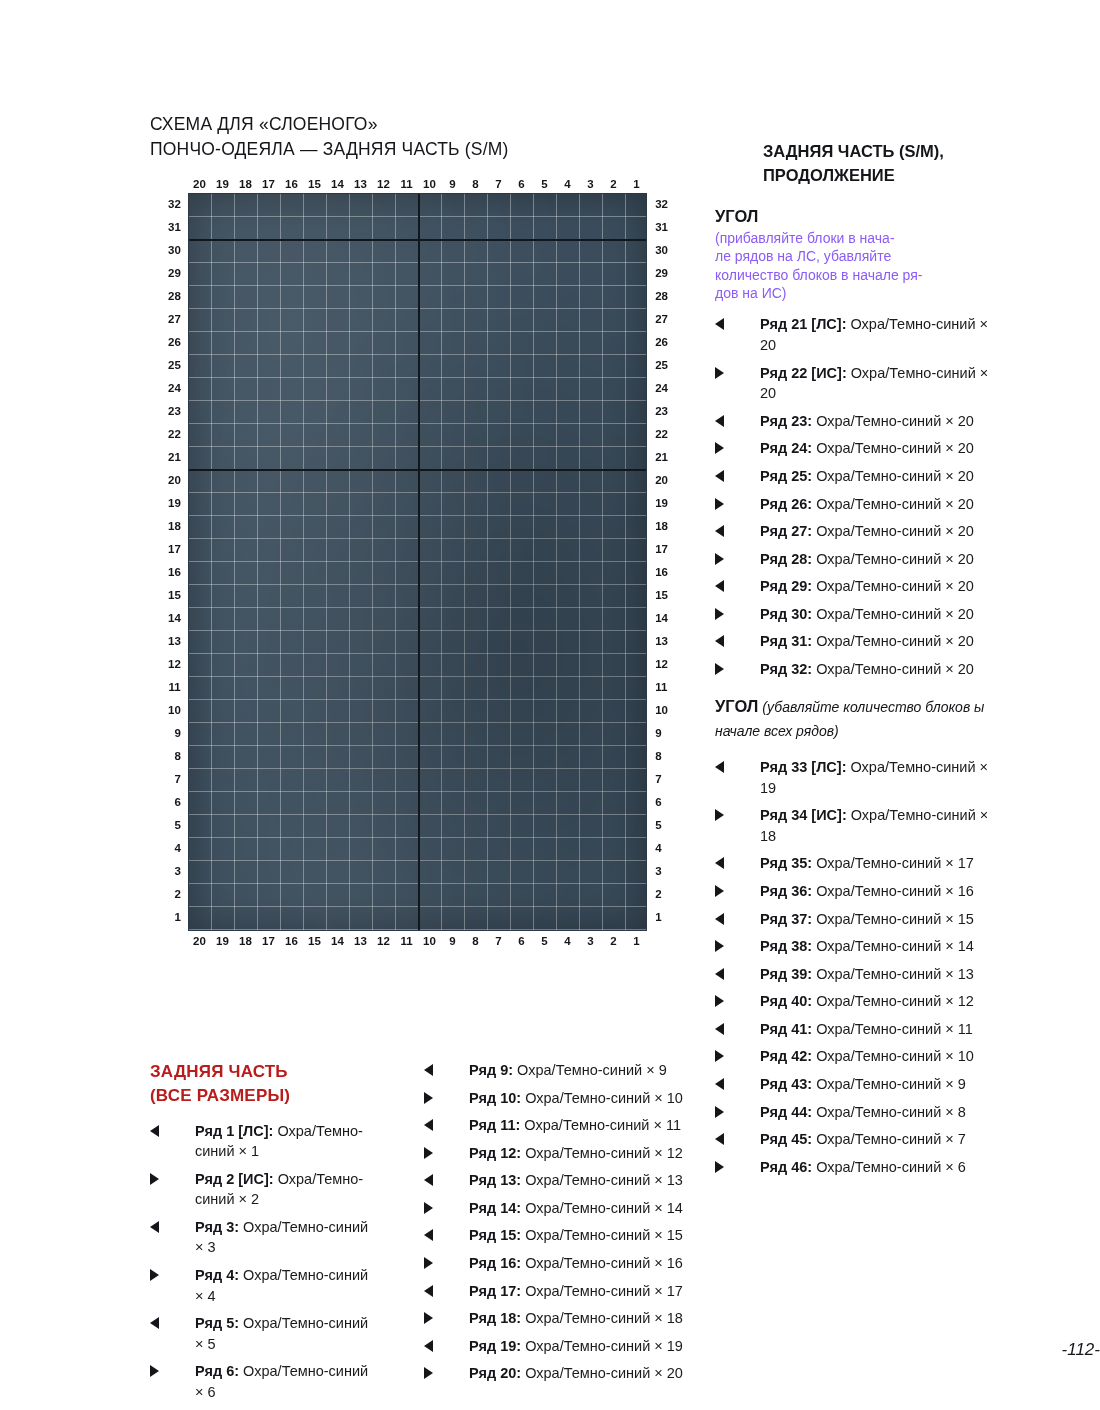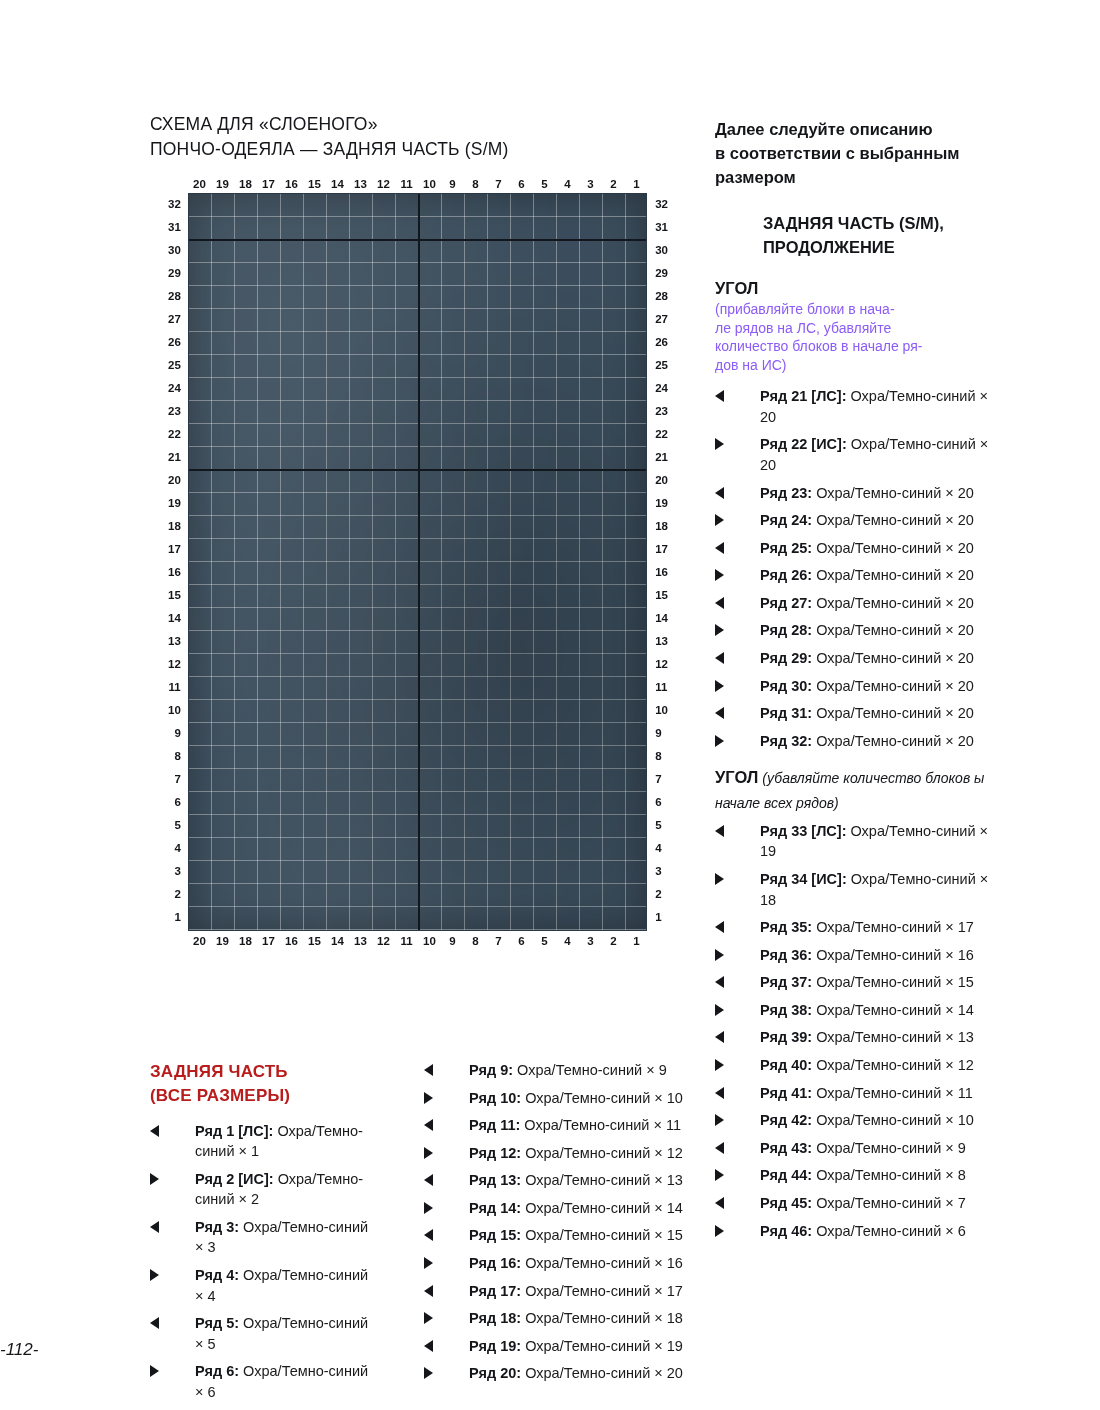--- a/index.html
+++ b/index.html
@@ -188,21 +188,21 @@
   }
   .tri.left i  { border-right: 9px solid #14161a; }
   .tri.right i { border-left: 9px solid #14161a; }
   .rowline .txt { flex: 1 1 auto; }
   .rowline .lbl { font-weight: bold; color: #14161a; }
 
   .page-num {
     position: absolute;
     left: 0; right: 0;
     top: 1340px;
-    text-align: left;
+    text-align: right;
     font-size: 17px;
     font-style: italic;
     color: #14161a;
   }
 </style>
 </head>
 <body>
 
 <div class="chart-block">
   <div class="chart-title">СХЕМА ДЛЯ «СЛОЕНОГО»
@@ -459,23 +459,20 @@
       <div class="rowline">
         <span class="tri right">
           <i></i>
         </span>
         <span class="txt"><span class="lbl">Ряд 20:</span> Охра/Темно-синий × 20</span>
       </div>
     </div>
 </div>
 
 <div class="col col-right">
-  <div class="para-bold">Далее следуйте описанию
-в соответствии с выбранным
-размером</div>
   <div class="para-bold" style="margin-top:22px;margin-left:48px;">ЗАДНЯЯ ЧАСТЬ (S/M),
 ПРОДОЛЖЕНИЕ</div>
 
   <div class="sec-head">УГОЛ</div>
   <div class="sec-note">(прибавляйте блоки в нача-
 ле рядов на ЛС, убавляйте
 количество блоков в начале ря-
 дов на ИС)</div>
 
   <div id="right-rows-1">
@@ -551,21 +548,21 @@
         </span>
         <span class="txt"><span class="lbl">Ряд 32:</span> Охра/Темно-синий × 20</span>
       </div>
     </div>
 
   <div class="sec-head-inline">
     <span>УГОЛ</span><span class="ital"> (убавляйте количество
 блоков ы начале всех рядов)</span>
   </div>
 
-  <div id="right-rows-2" style="margin-top:6px;">
+  <div id="right-rows-2" style="margin-top:14px;">
       <div class="rowline">
         <span class="tri left">
           <i></i>
         </span>
         <span class="txt"><span class="lbl">Ряд 33 [ЛС]:</span> Охра/Темно-синий × 19</span>
       </div>
       <div class="rowline">
         <span class="tri right">
           <i></i>
         </span>

